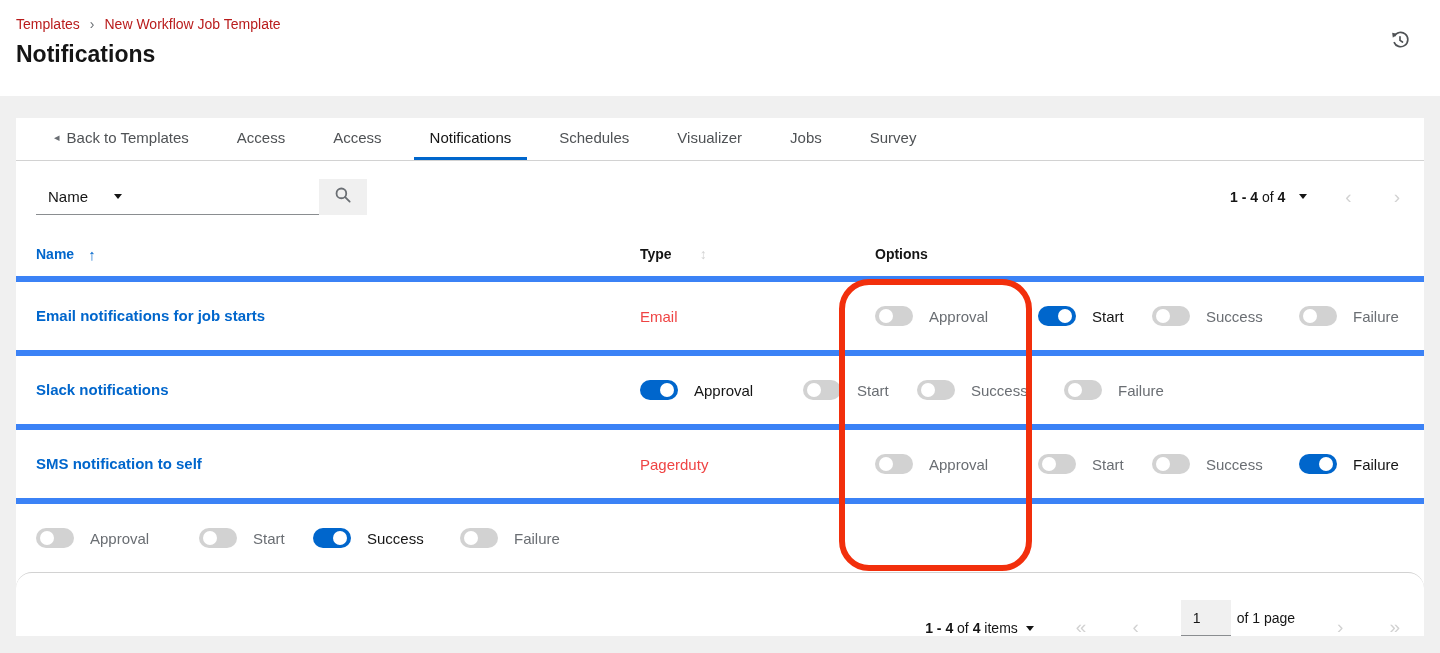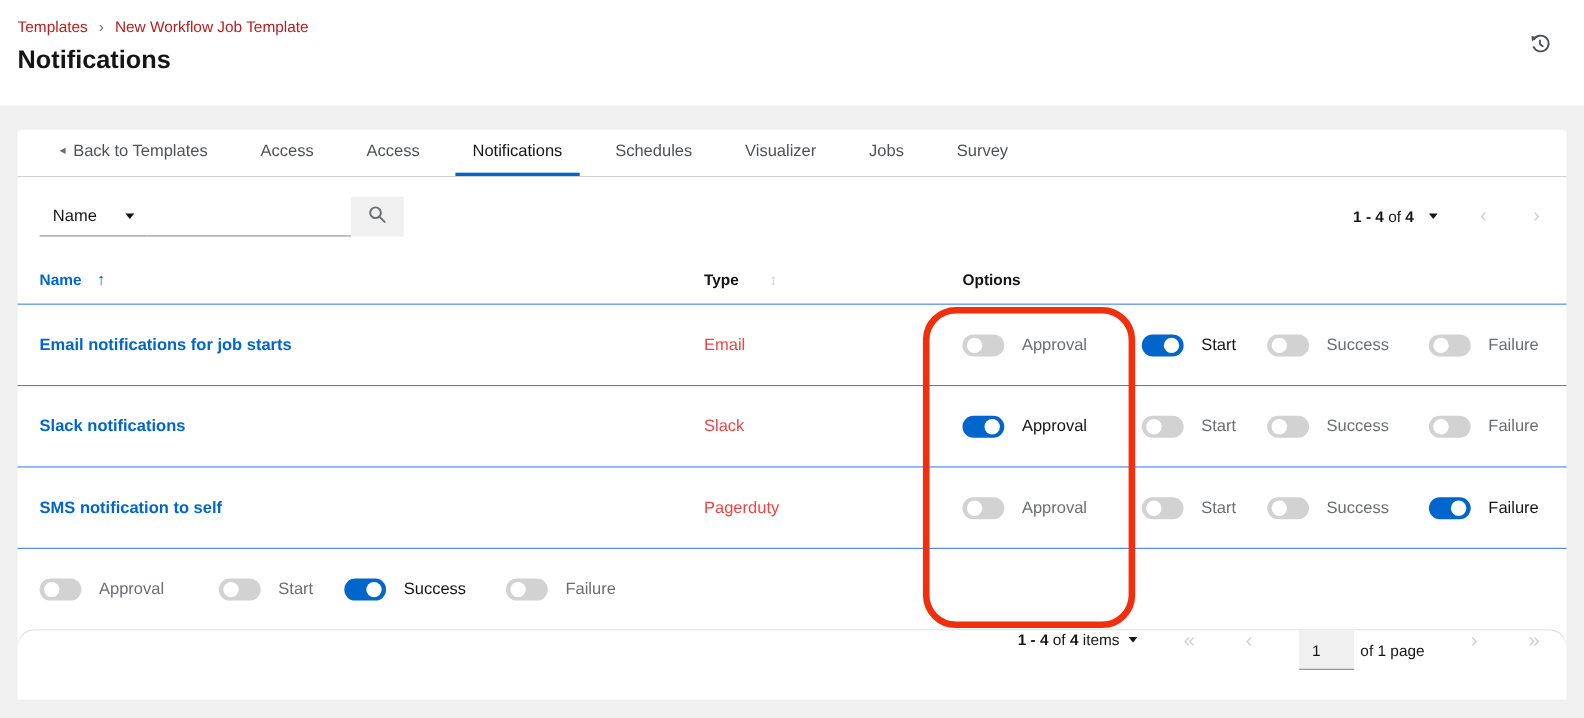--- a/index.html
+++ b/index.html
@@ -41,35 +41,35 @@
   .nav-arrow { color:#d2d2d2; font-size:19px; line-height:1; background:none; border:none; cursor:default; padding:0 4px; }
   .nav-gap { width:18px; }
 
   
   .thead, .trow { display:grid; grid-template-columns:604px 235px 1fr; align-items:center; padding-left:20px; }
   .thead { height:44px; font-size:14px; font-weight:700; }
   .th-name { color:#0066cc; display:flex; gap:14px; align-items:center; }
   .sort-asc { color:#0066cc; font-size:15px; font-weight:700; }
   .th-type { display:flex; gap:28px; align-items:center; }
   .sort-both { color:#d2d2d2; font-size:14px; font-weight:700; }
-  .trow { height:74px; border-top:1px solid #3b82f6; }
+  .trow { height:74px; border-top:6px solid #3b82f6; }
   .name-cell a { color:#0066cc; font-weight:700; font-size:15px; text-decoration:none; cursor:pointer; }
   .type-cell { font-size:15px; color:#ef4444; }
   .options-cell { display:grid; grid-template-columns:163px 114px 147px 1fr; align-items:center; }
   .toggle-group { display:flex; align-items:center; gap:16px; }
   .switch { width:38px; height:20px; border-radius:10px; background:#d2d2d2; position:relative;
       display:inline-block; cursor:pointer; flex:0 0 auto; }
   .switch .knob { width:14px; height:14px; border-radius:50%; background:#fff; position:absolute; top:3px; left:4px; }
   .switch.on { background:#0066cc; }
   .switch.on .knob { left:auto; right:4px; }
   .toggle-label { font-size:15px; color:#6a6e73; }
   .toggle-label.on-label { color:#151515; }
 
   
-  .tfoot { height:64px; border-top:1px solid #d2d2d2; display:flex; align-items:flex-start;
+  .tfoot { height:64px; border-top:1px solid #d2d2d2; display:flex; align-items:flex-end;
       justify-content:flex-end; gap:10px; padding-right:20px; font-size:14px; margin-top:auto;border-radius:16px; }
   .page-input { width:50px; height:36px; background:#f0f0f0; border:none; border-bottom:1px solid #8a8d90;
       text-align:left; padding:0 12px; font-size:14px; color:#151515; font-family:"Liberation Sans", sans-serif; }
   .foot-group { display:flex; align-items:center; gap:8px; margin-right:28px; }
   .page-ctl { display:flex; align-items:center; gap:6px; }
 
   
   .annotation { position:absolute; left:839px; top:279px; width:193px; height:292px;
       border:6px solid #f22f0c; border-radius:30px; pointer-events:none; z-index:5; }
 </style>
@@ -180,21 +180,20 @@
             </span>
         <span class="toggle-label">Failure</span>
       </div>
     </div>
   </div>
 
   <div class="trow">
     <div class="name-cell">
       <a>Slack notifications</a>
     </div>
-    <div class="type-cell">Slack</div>
     <div class="options-cell">
       <div class="toggle-group">
         <span class="switch on">
               <span class="knob"></span>
             </span>
         <span class="toggle-label on-label">Approval</span>
       </div>
       <div class="toggle-group">
         <span class="switch">
               <span class="knob"></span>

